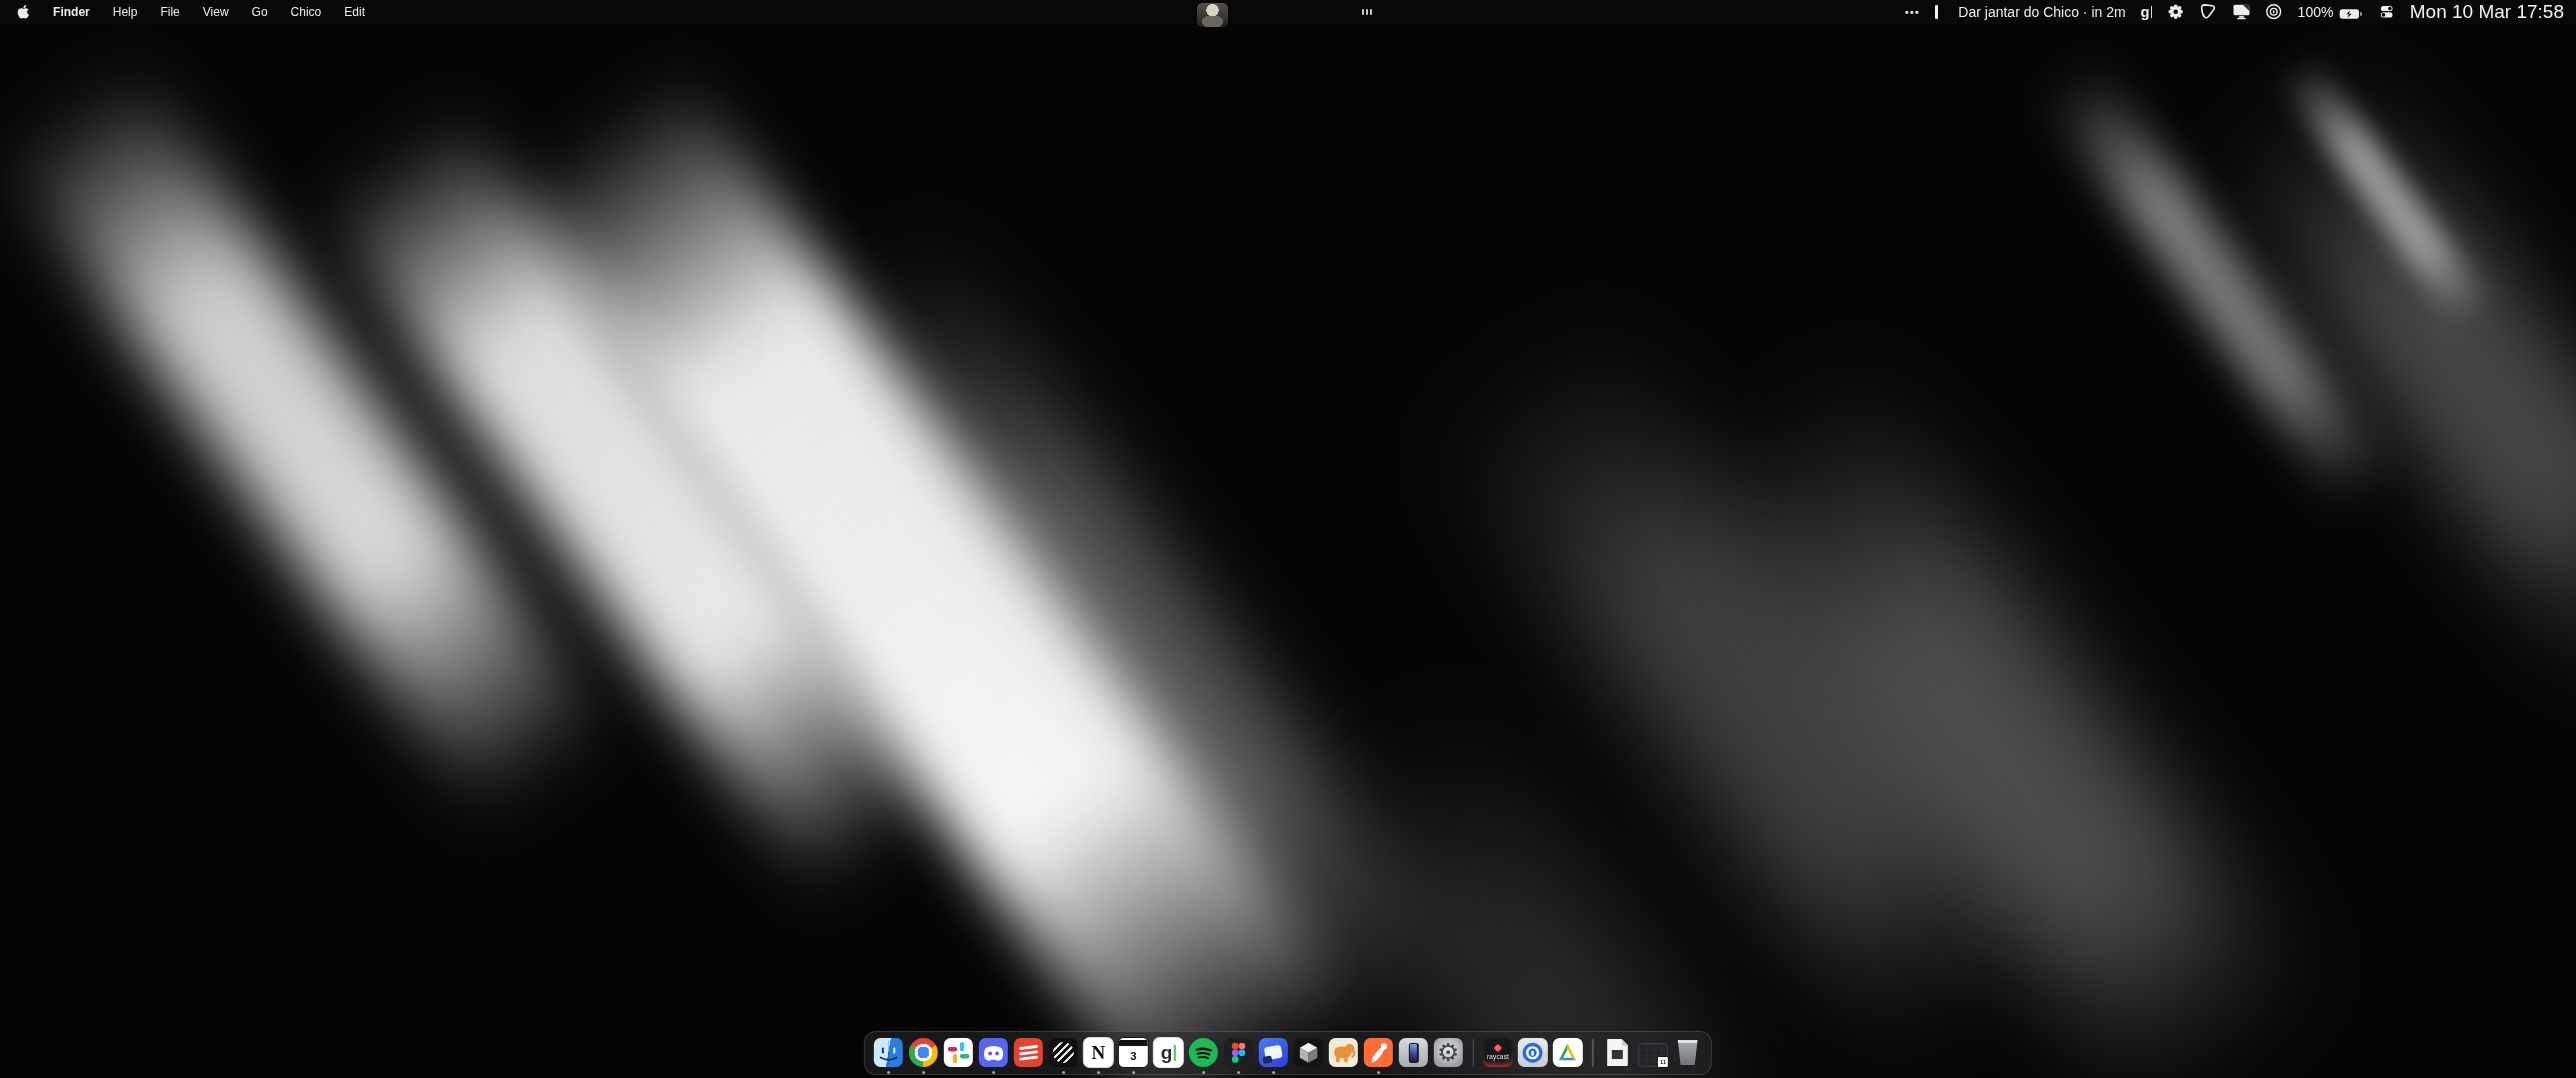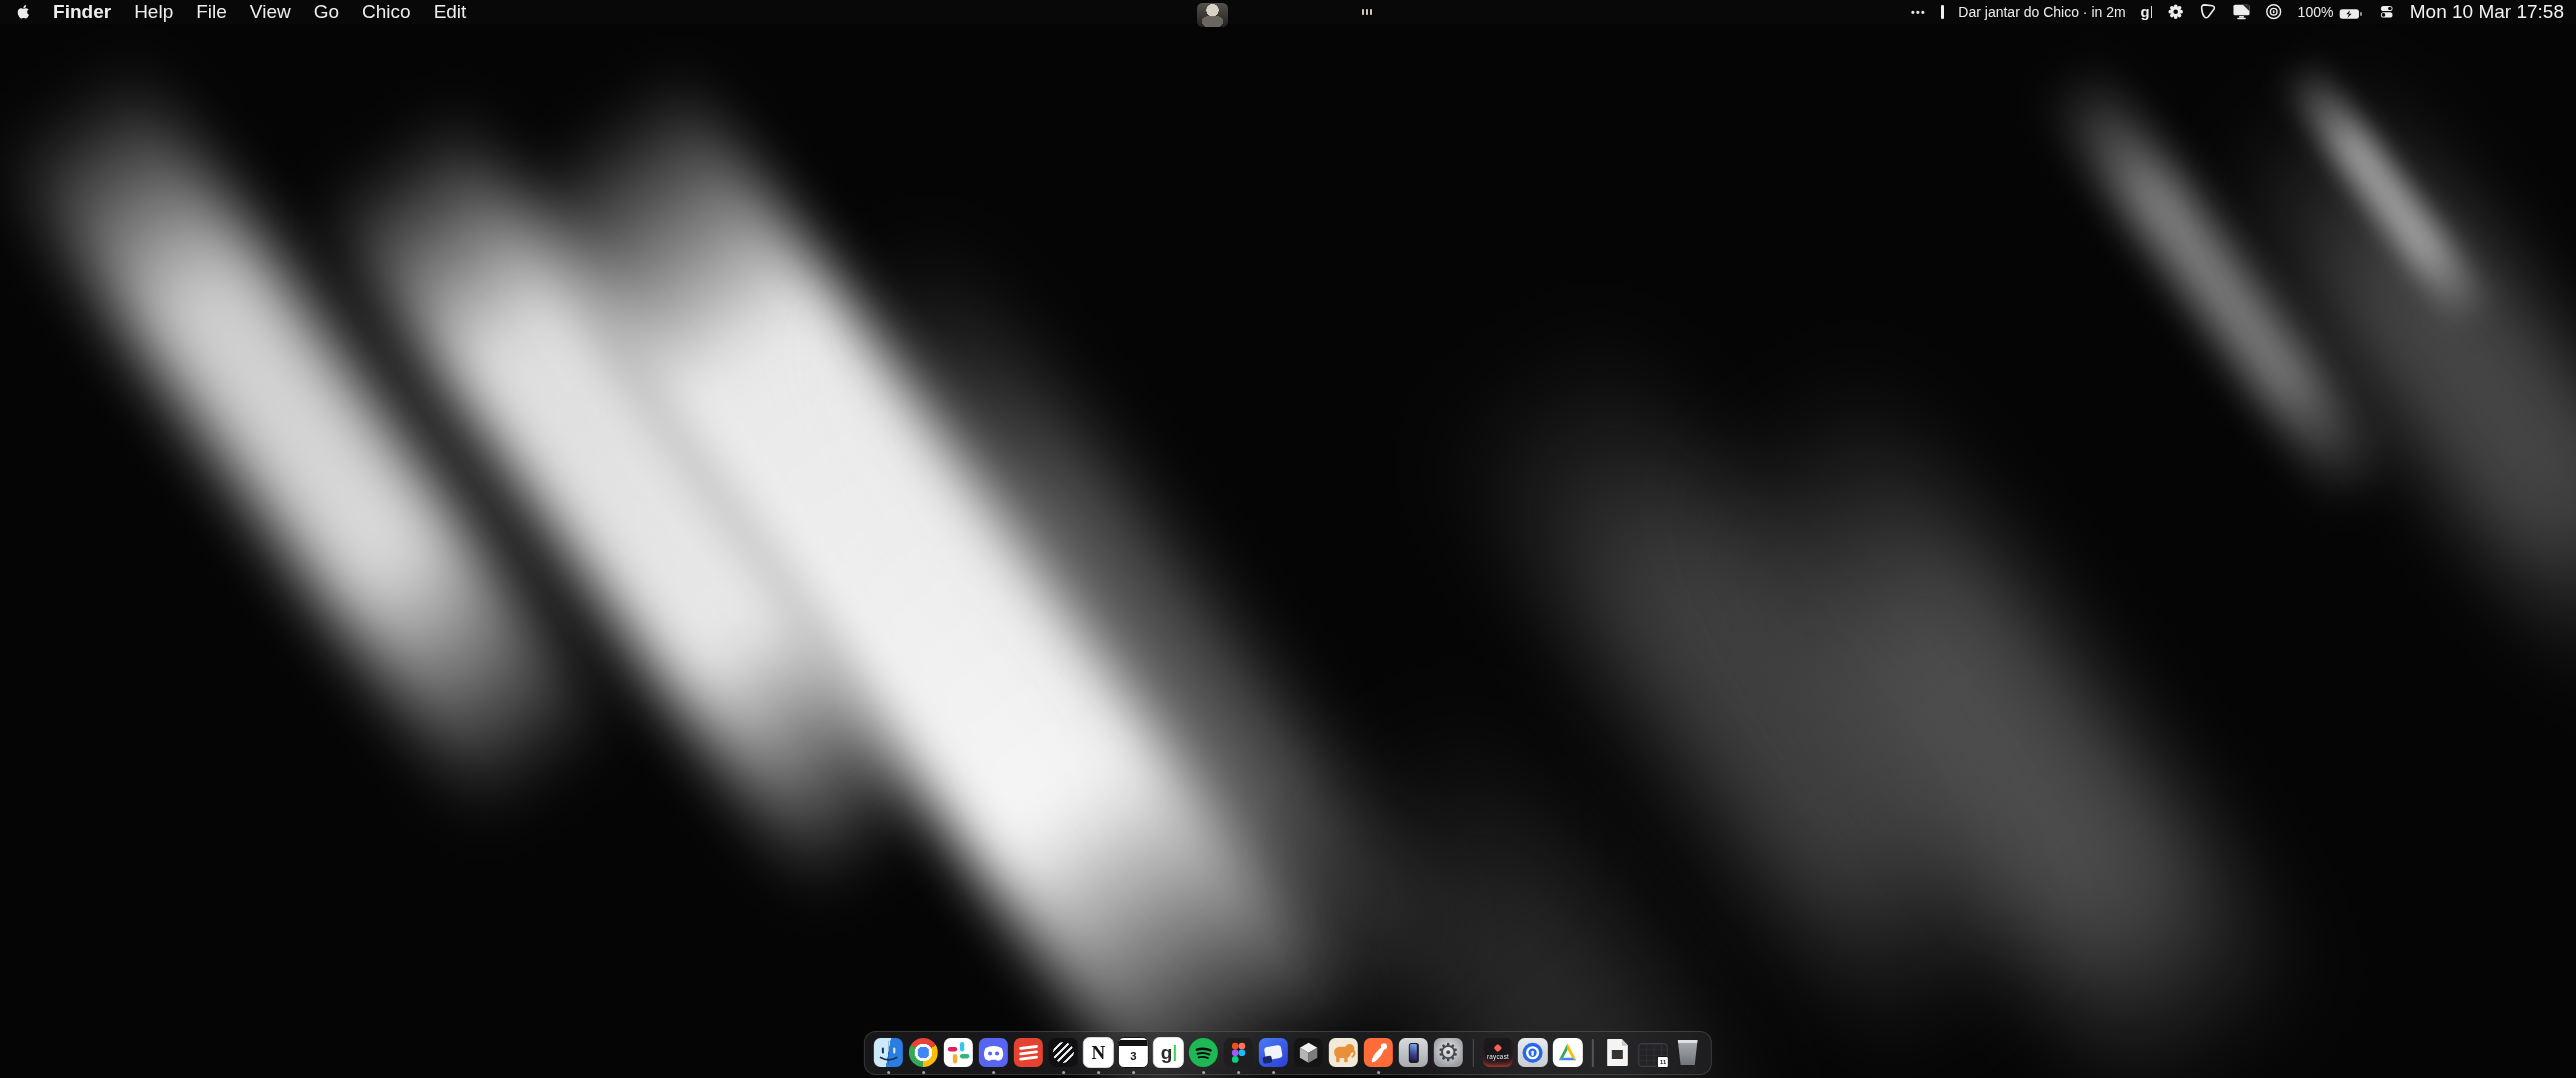--- a/index.html
+++ b/index.html
@@ -26,27 +26,27 @@
   .b8{left:2388px;top:6.7px;width:174px;height:738px;filter:blur(40px);
       background:linear-gradient(to bottom,rgba(200,200,200,0) 5%,rgba(200,200,200,.33) 35%,rgba(200,200,200,.33) 70%,rgba(0,0,0,0) 95%);}
   .b9{left:2363px;top:17px;width:44px;height:349px;filter:blur(12px);
       background:linear-gradient(to bottom,rgba(230,230,230,0) 5%,rgba(230,230,230,.6) 35%,rgba(230,230,230,.55) 70%,rgba(0,0,0,0) 95%);}
   .b10{left:1429px;top:678px;width:201px;height:604px;filter:blur(54px);
       background:linear-gradient(to bottom,rgba(180,180,180,0) 5%,rgba(180,180,180,.20) 40%,rgba(180,180,180,.20) 70%,rgba(0,0,0,0) 95%);}
 
   
   .menubar{position:absolute;top:0;left:0;right:0;height:24px;z-index:10;
     background:rgba(9,9,10,.94);display:flex;align-items:center;justify-content:space-between;color:#ededed;}
-  .mb-left{display:flex;align-items:center;gap:23px;padding-left:17.4px;font-size:19px;}
+  .mb-left{display:flex;align-items:center;gap:23px;padding-left:17.4px;font-size:12px;}
   .mi{cursor:default;line-height:24px;}
   .mi.bold{font-weight:700;}
   .apple{display:flex;align-items:center;}
   .mb-right{display:flex;align-items:center;gap:14.8px;padding-right:12px;font-size:14px;}
   .dots{letter-spacing:1.3px;font-size:10.7px;font-weight:700;color:#e6e6e6;}
-  .rem{display:flex;align-items:center;gap:14px;}
+  .rem{display:flex;align-items:center;gap:20px;}
   .rem-bar{display:inline-block;width:3.4px;height:13.4px;border-radius:1.3px;background:#f0f0f0;}
   .g-item{display:flex;align-items:baseline;}
   .gg{font-weight:700;font-size:14.8px;}
   .gcur{display:inline-block;width:1.7px;height:12.7px;background:#dcdcdc;margin-left:1.3px;align-self:center;}
   .batt{display:flex;align-items:flex-end;gap:5.4px;}
   .clock{font-size:19px;color:#f2f2f2;white-space:nowrap;}
   .sicon{display:flex;align-items:center;}
 
   
   .avatar{position:absolute;left:1197px;top:3.4px;width:31px;height:24px;border-radius:5.4px;z-index:11;overflow:hidden;

